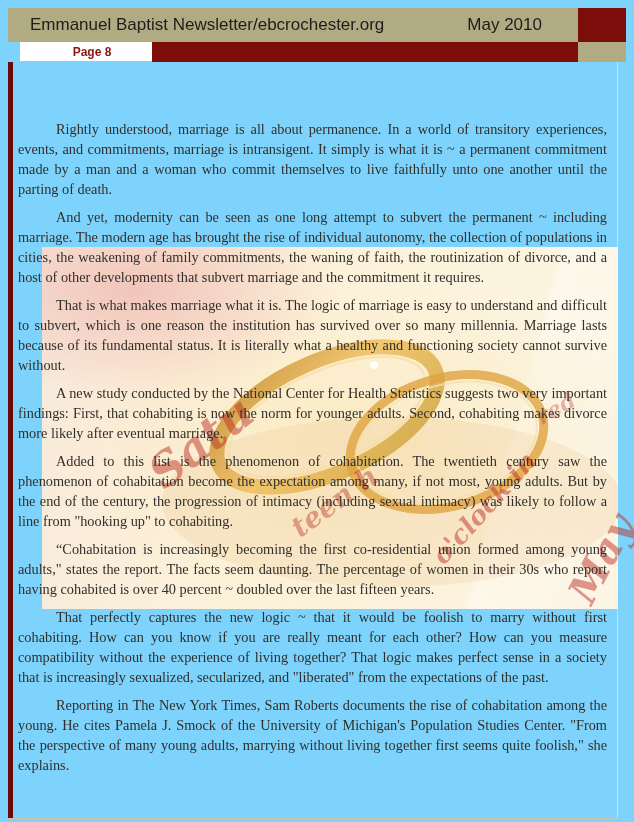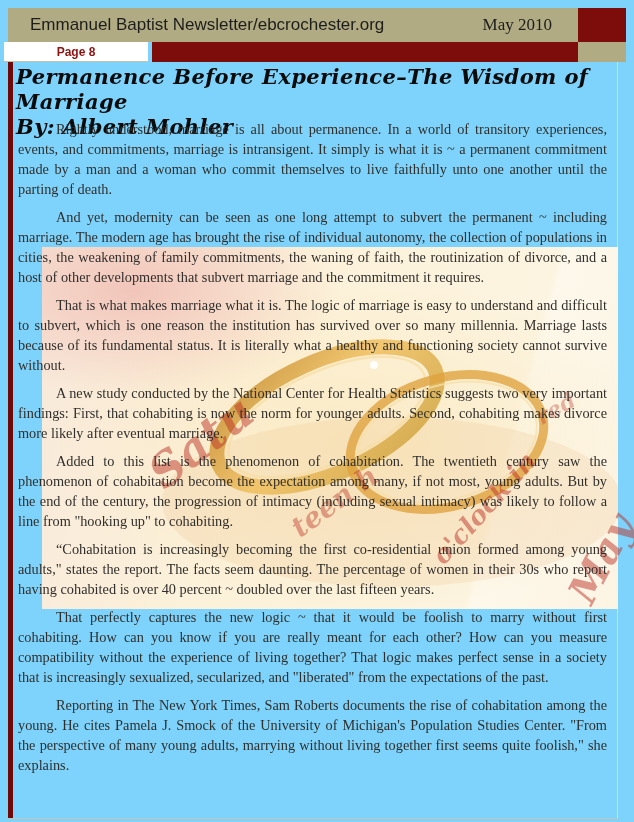--- a/index.html
+++ b/index.html
@@ -7,24 +7,24 @@
     position:relative;width:634px;height:822px;background:#7dd3fc;
     font-family:"Liberation Serif",serif;overflow:hidden;
   }
   
   .tan-bar{
     position:absolute;left:8px;top:8px;width:570px;height:34px;
     background:#b1ab84;display:flex;align-items:center;
     font-family:"Liberation Sans",sans-serif;font-size:17px;color:#1d1d1b;
   }
   .tan-bar .nl-title{padding-left:22px;flex:1;}
-  .tan-bar .nl-date{margin-right:26px;font-family:Liberation Serif, serif;}
+  .tan-bar .nl-date{margin-right:36px;}
   .maroon-sq-top{position:absolute;left:578px;top:8px;width:48px;height:34px;background:#7c0d0a;}
   .pagebox{
-    position:absolute;left:4px;top:42px;width:144px;height:20px;background:#ffffff;
+    position:absolute;left:20px;top:42px;width:144px;height:20px;background:#ffffff;
     display:flex;align-items:center;justify-content:center;
     font-family:"Liberation Sans",sans-serif;font-size:12px;font-weight:bold;color:#8c1310;
     border-bottom:1px solid #c6c1a6;box-sizing:border-box;
   }
   .maroon-bar2{position:absolute;left:152px;top:42px;width:426px;height:20px;background:#7c0d0a;}
   .tan-sq2{position:absolute;left:578px;top:42px;width:48px;height:20px;background:#b1ab84;}
   
   .left-rule{position:absolute;left:8px;top:62px;width:5px;height:756px;background:#6d0a09;}
   .right-rule{position:absolute;left:617px;top:62px;width:1px;height:756px;background:#e2decf;}
   .bottom-rule{position:absolute;left:8px;top:818px;width:610px;height:1px;background:#c9c4ad;}
@@ -76,24 +76,20 @@
   <div class="pagebox">
     <span>Page 8</span>
   </div>
   <div class="maroon-bar2"></div>
   <div class="tan-sq2"></div>
 
   <div class="left-rule"></div>
   <div class="right-rule"></div>
   <div class="bottom-rule"></div>
 
-  <div class="article-title">
-    <div>Permanence Before Experience–The Wisdom of Marriage</div>
-    <div>By: Albert Mohler</div>
-  </div>
 
   <div class="watermark">
     <svg width="576" height="362" viewBox="0 0 576 362">
       <defs>
         <linearGradient id="gold" x1="0" y1="0" x2="1" y2="1">
           <stop offset="0" stop-color="#c08322"></stop>
           <stop offset="0.45" stop-color="#f0bd58"></stop>
           <stop offset="1" stop-color="#c99c34"></stop>
         </linearGradient>
       </defs>

